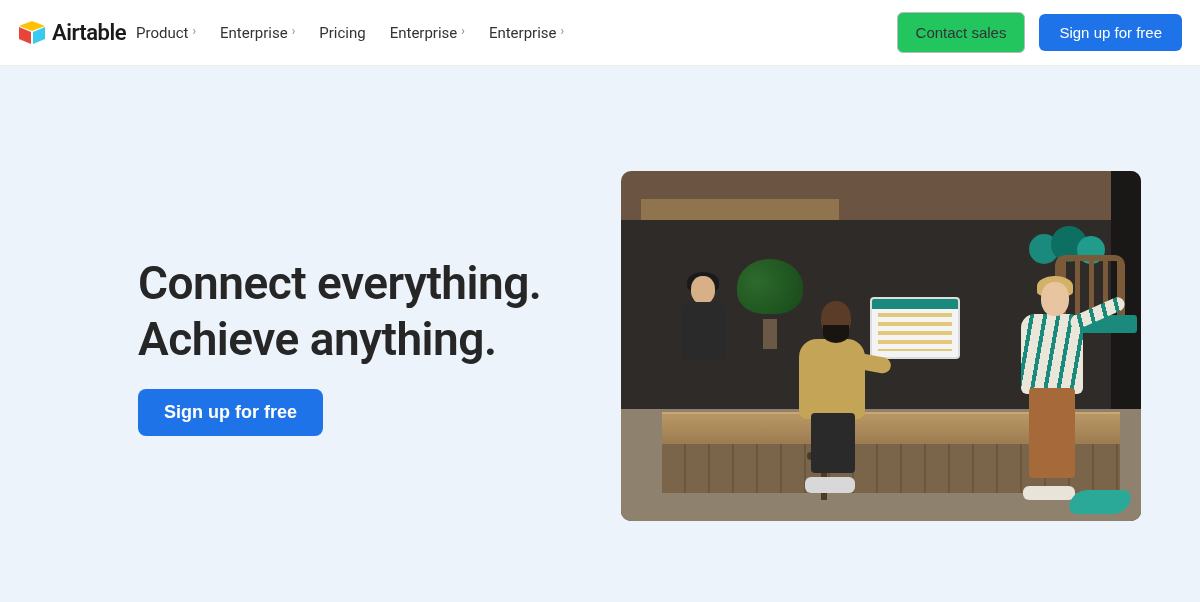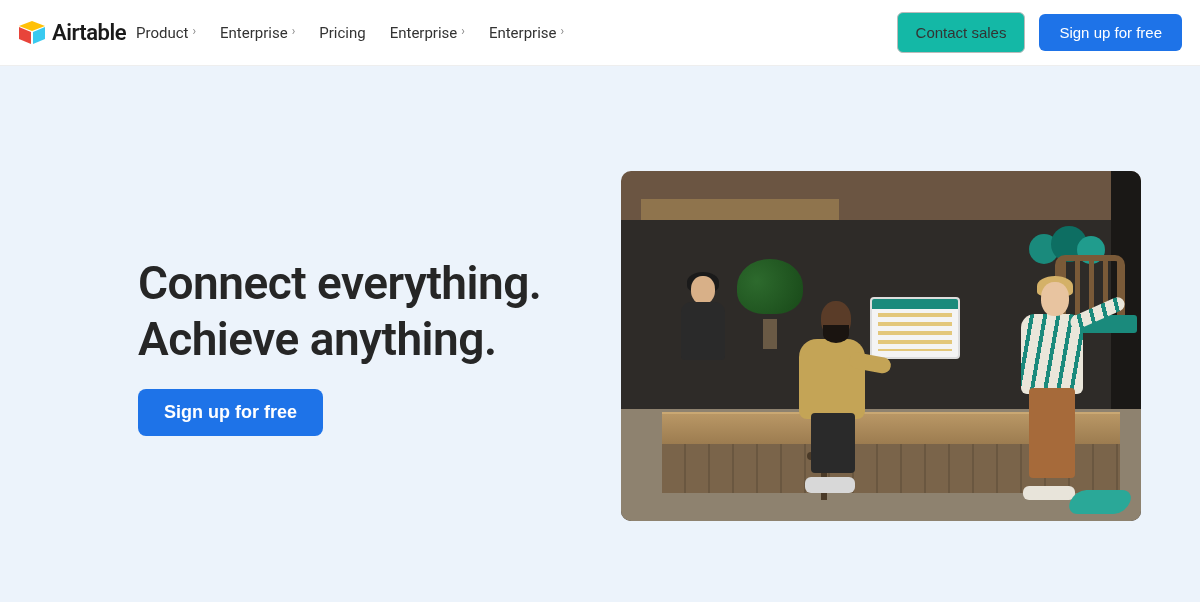--- a/index.html
+++ b/index.html
@@ -5,21 +5,21 @@
 * { margin: 0; padding: 0; box-sizing: border-box; }
 body { font-family: -apple-system, BlinkMacSystemFont, "Segoe UI", Roboto, Helvetica, Arial, sans-serif; background: #fff; width: 1200px; height: 602px; overflow: hidden; }
 .header { display: flex; align-items: center; height: 66px; padding: 0 18px 0 18px; border-bottom: 1px solid #eee; background: #fff; }
 .logo { display: flex; align-items: center; margin-right: 10px; }
 .logo svg { flex: none; }
 .logo-text { font-weight: 600; font-size: 22px; color: #1a1a1a; margin-left: 6px; letter-spacing: -0.5px; }
 .nav { display: flex; align-items: center; gap: 24px; }
 .nav-item { display: flex; align-items: flex-start; color: #333; font-size: 15px; cursor: pointer; gap: 4px; }
 .nav-item .chev { color: #888; font-size: 12px; }
 .header-actions { margin-left: auto; display: flex; align-items: center; gap: 14px; }
-.btn-outline { border: 1px solid #bbb; background: #14b8a6; color: #333; padding: 11px 18px; border-radius: 6px; font-size: 15px; cursor: pointer; font-weight: 500; }
+.btn-outline { border: 1px solid #bbb; background: #22c55e; color: #333; padding: 11px 18px; border-radius: 6px; font-size: 15px; cursor: pointer; font-weight: 500; }
 .btn-primary { background: #1e73e8; color: #fff; border: none; padding: 10px 20px; border-radius: 6px; font-size: 15px; cursor: pointer; font-weight: 500; }
 .hero { background: #ecf3fb; width: 100%; height: 559px; display: flex; align-items: center; padding: 0 37px 0 138px; }
 .hero-text { flex: none; width: 460px; }
 .hero h1 { font-size: 46px; line-height: 1.22; font-weight: 600; color: #262626; margin-bottom: 22px; letter-spacing: -0.5px; }
 .hero p { font-size: 19.5px; line-height: 1.42; color: #4a4a4a; margin-bottom: 30px; }
 .hero .btn-primary { padding: 13px 26px; font-size: 18px; font-weight: 600; border-radius: 8px; background: #1e73e8; }
 .hero-image { flex: 1; display: flex; align-items: center; justify-content: center; }
 .hero-image-box { width: 520px; height: 350px; border-radius: 10px; overflow: hidden; position: relative; }
 .img-bg { position:absolute; inset:0; background: linear-gradient(180deg,#6b5542 0%, #6b5542 14%, #2e2b28 14%, #2e2b28 100%); }
 .floor { position:absolute; bottom:0; left:0; right:0; height:32%; background:#8e826f; }

